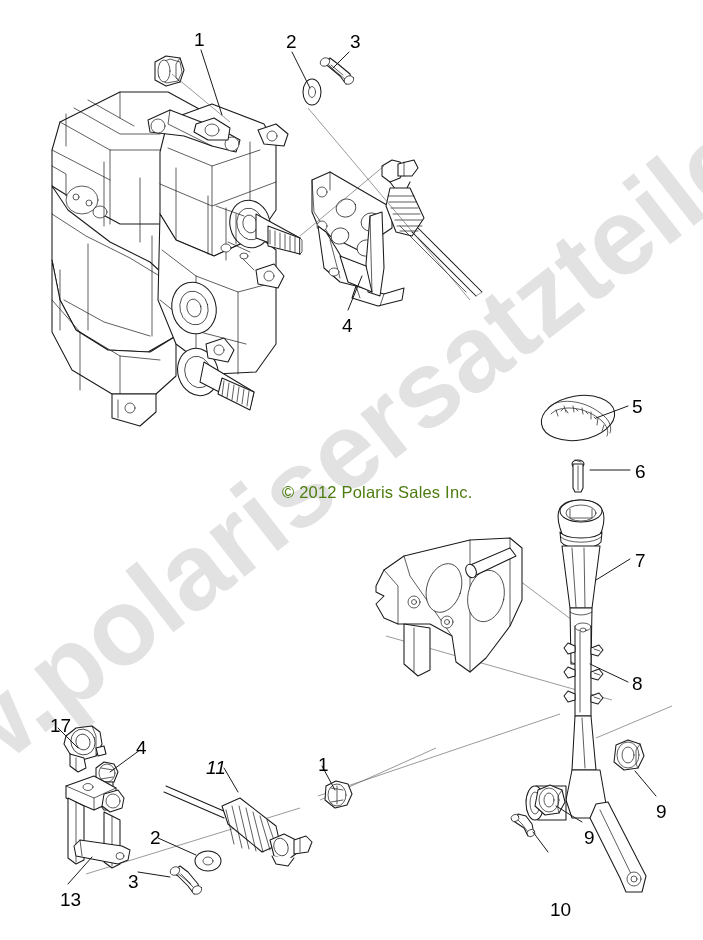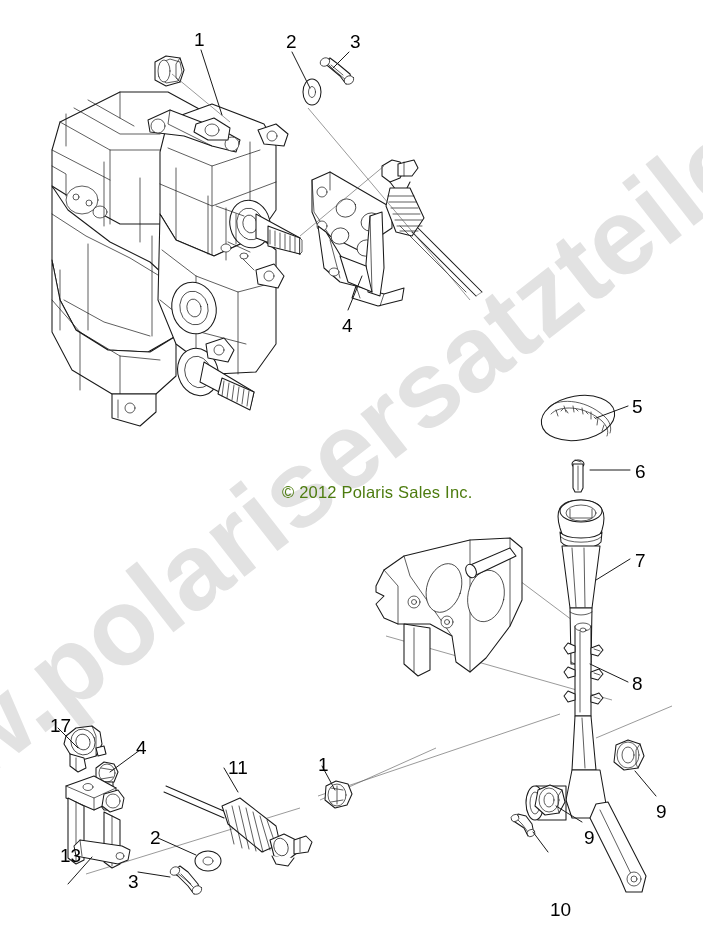--- a/index.html
+++ b/index.html
@@ -492,23 +492,23 @@
       <div class="callout-label" style="left: 350px; top: 32px;">3</div>
       <div class="callout-label" style="left: 342px; top: 316px;">4</div>
       <div class="callout-label" style="left: 632px; top: 397px;">5</div>
       <div class="callout-label" style="left: 635px; top: 462px;">6</div>
       <div class="callout-label" style="left: 635px; top: 551px;">7</div>
       <div class="callout-label" style="left: 632px; top: 674px;">8</div>
       <div class="callout-label" style="left: 656px; top: 802px;">9</div>
       <div class="callout-label" style="left: 584px; top: 828px;">9</div>
       <div class="callout-label" style="left: 550px; top: 900px;">10</div>
       <div class="callout-label" style="left: 318px; top: 755px;">1</div>
-      <div class="callout-label" style="left: 228px; top: 758px;">11</div>
+      <div class="callout-label" style="left: 206px; top: 758px; font-style: italic;">11</div>
       <div class="callout-label" style="left: 136px; top: 738px;">4</div>
       <div class="callout-label" style="left: 50px; top: 716px;">17</div>
-      <div class="callout-label" style="left: 60px; top: 846px;">13</div>
+      <div class="callout-label" style="left: 60px; top: 890px;">13</div>
       <div class="callout-label" style="left: 150px; top: 828px;">2</div>
       <div class="callout-label" style="left: 128px; top: 872px;">3</div>
     </div>
 
   <div class="copyright" id="copyright-note" style="left: 282px; top: 483px;">© 2012 Polaris Sales Inc.</div>
 
 </div>
 
 </body></html>

